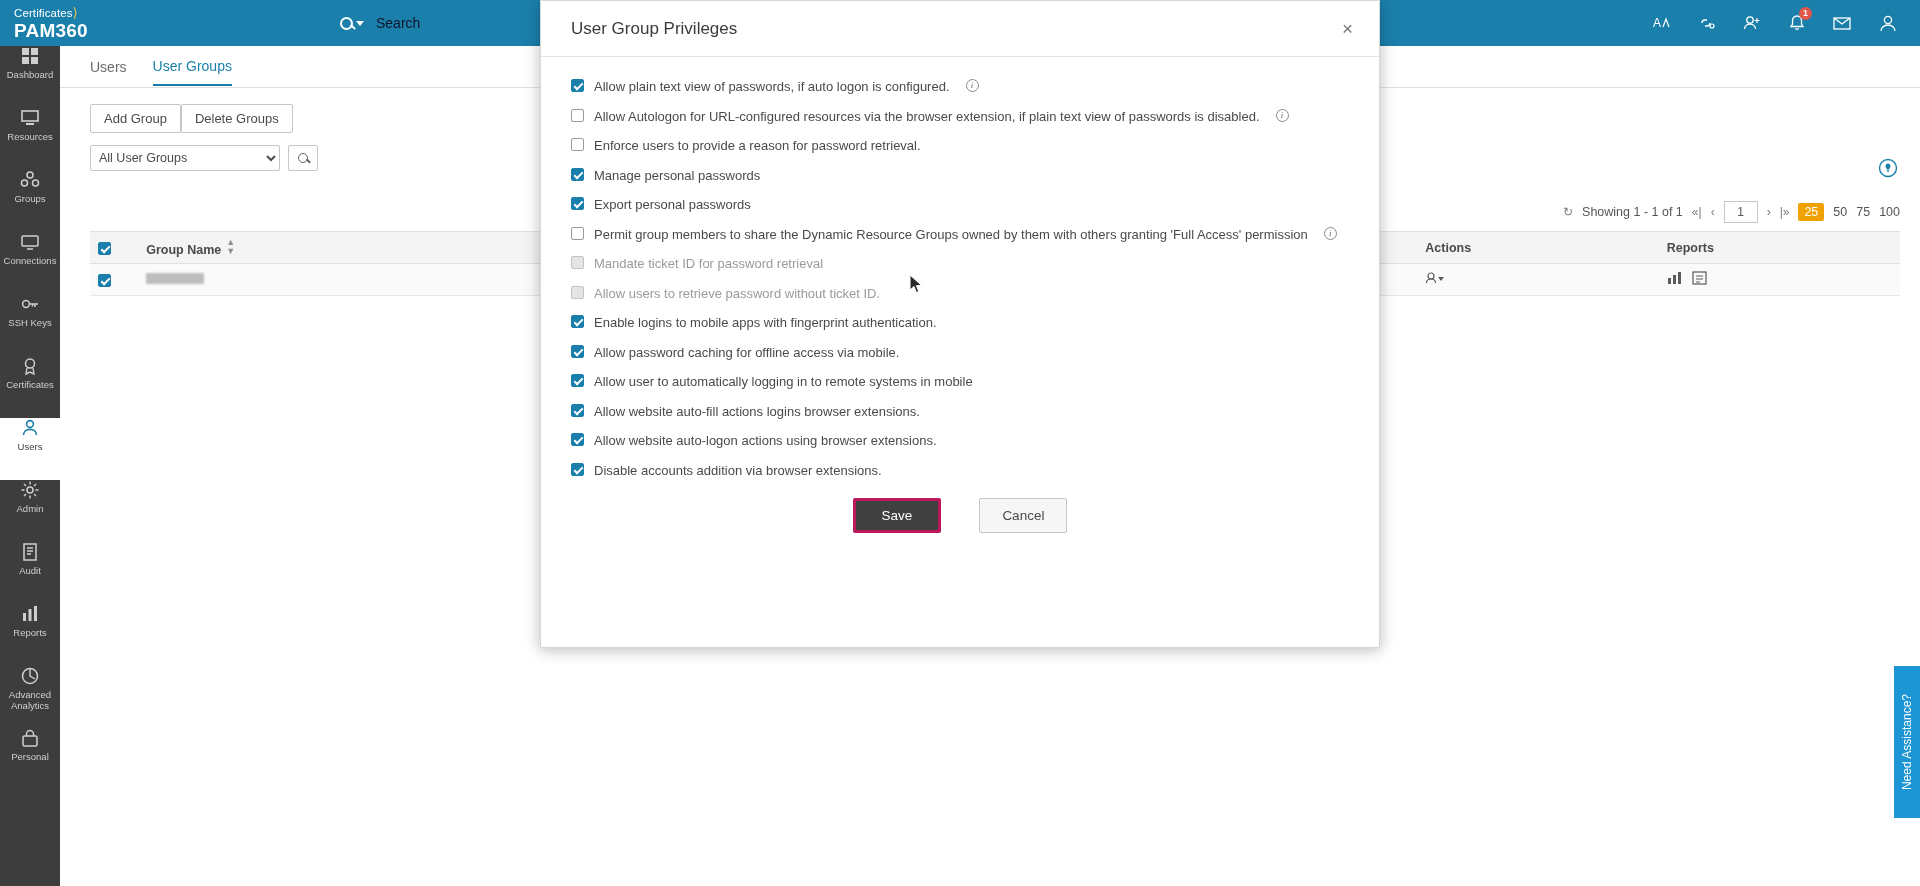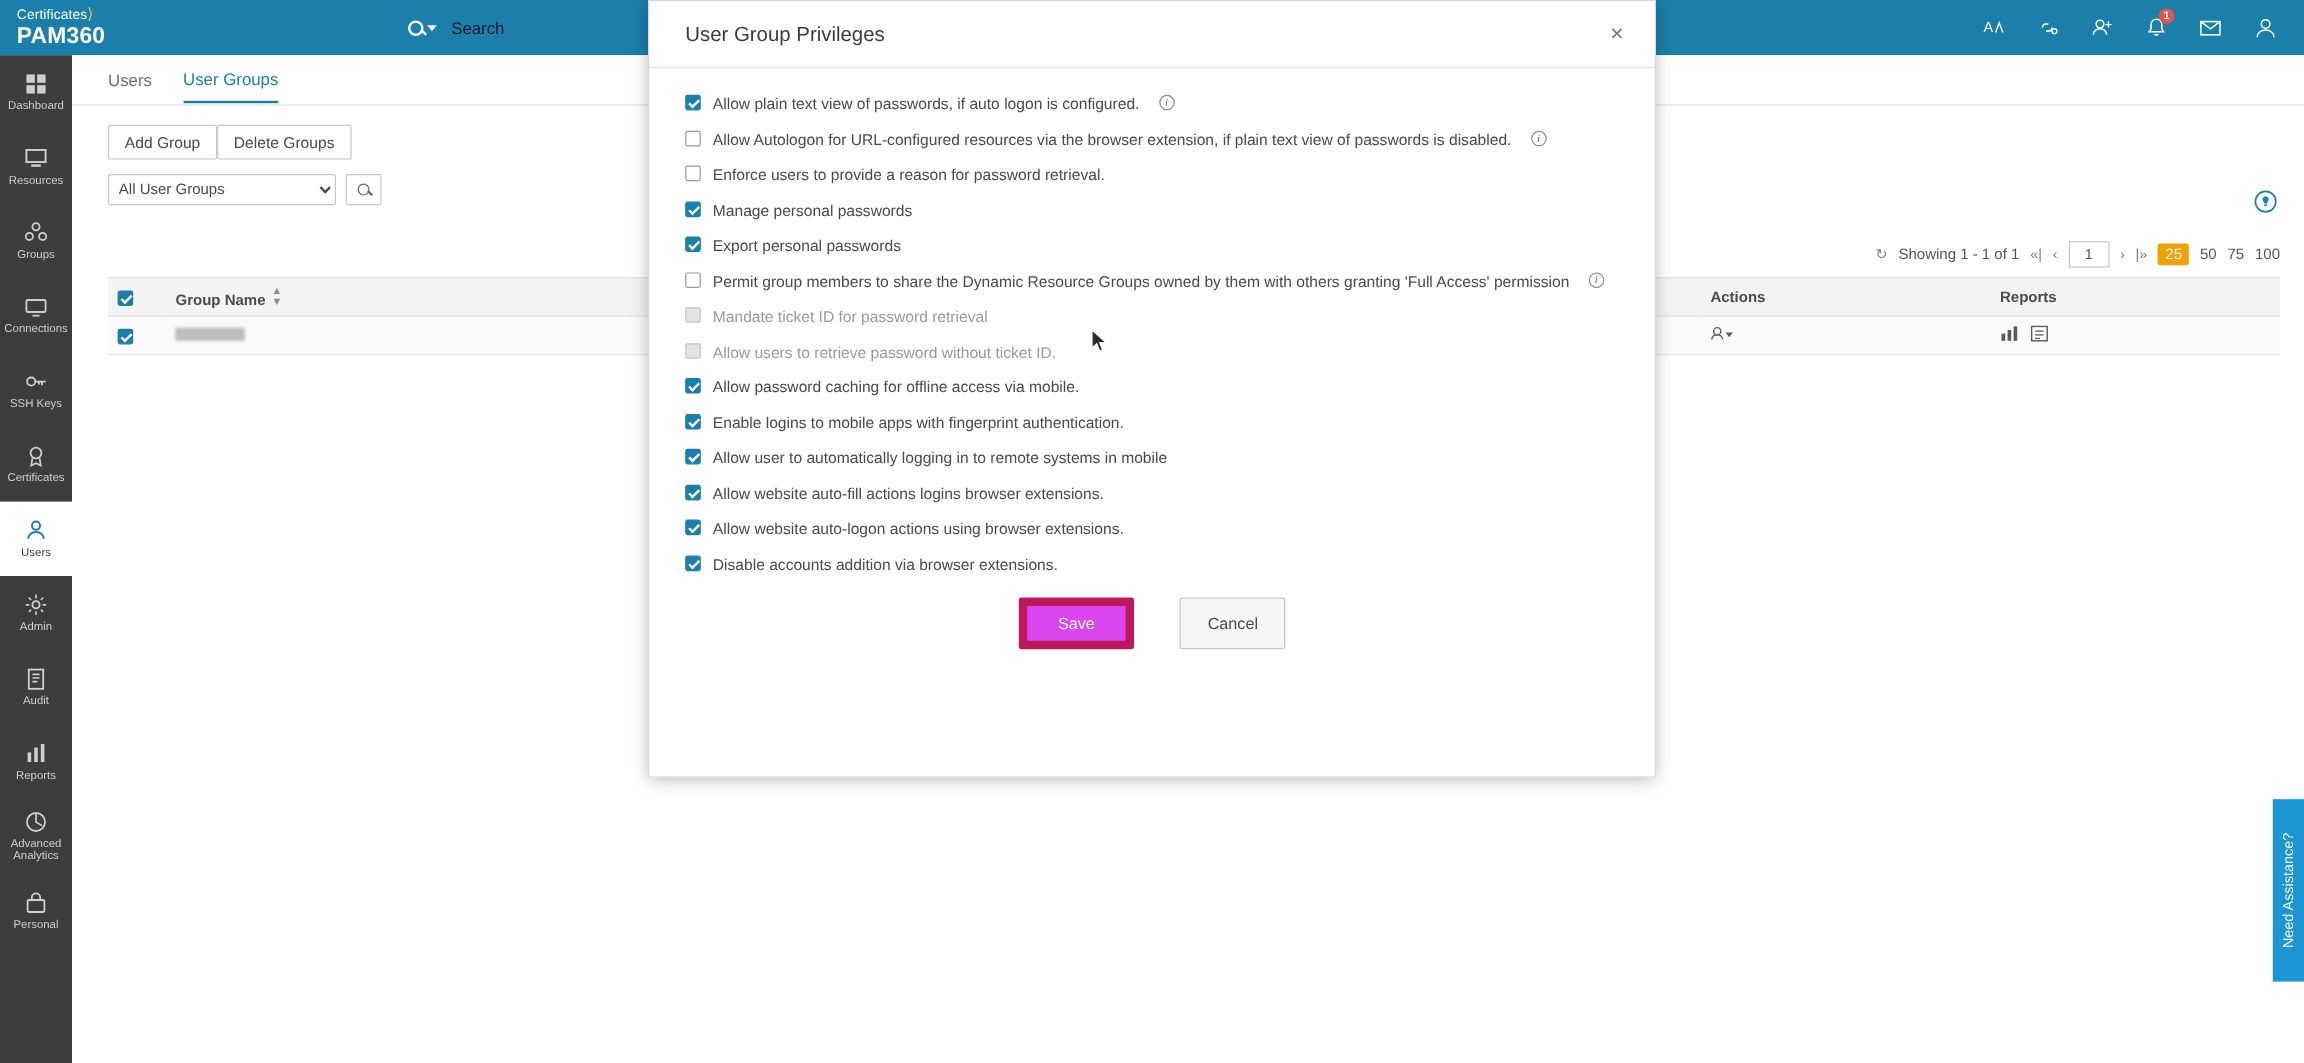--- a/index.html
+++ b/index.html
@@ -57,21 +57,21 @@
     font-size: 9px; line-height: 13px; min-width: 13px; height: 13px; border-radius: 50%;
     text-align: center; font-weight: bold;
   }
 
   
   .leftnav {
     position: absolute; top: 46px; left: 0; width: 60px; height: 840px;
     background: #3d3d3d;
   }
   .nav-item {
-    height: 62px; display: flex; flex-direction: column; align-items: center; justify-content: center;
+    height: 62px; display: flex; flex-direction: column; align-items: center; 
     color: #cfcfcf; font-size: 9.5px; gap: 4px; cursor: pointer;
   }
   .nav-item.active { background: #ffffff; color: #1b7fab; }
   .nav-item.active .nav-label { color: #3d3d3d; }
   .nav-label { text-align: center; line-height: 10.5px; }
   .nav-ico svg { display: block; }
 
   
   .content { position: absolute; top: 46px; left: 60px; width: 1860px; height: 840px; background: #fff; }
 
@@ -170,21 +170,21 @@
   .priv-label { font-size: 13px; color: #4a4a4a; line-height: 15px; padding-top: 0px; }
   .priv-label.dim { color: #9a9a9a; }
   .info-i {
     display: inline-flex; align-items: center; justify-content: center;
     width: 13px; height: 13px; border: 1px solid #8a8a8a; border-radius: 50%;
     font-size: 9px; color: #6a6a6a; font-style: italic; font-family: "Liberation Serif", serif;
     margin-left: 6px; vertical-align: middle; cursor: pointer; line-height: 1;
   }
   .modal-actions { display: flex; gap: 10px; justify-content: center; margin-top: 20px; }
   .btn-save {
-    background: #d946ef; color: #fff; border: 7px solid #be185d; border-radius: 2px;
+    background: #404040; color: #fff; border: 3px solid #be185d; border-radius: 2px;
     font-size: 13.5px; padding: 7px 26px; cursor: pointer;
   }
   .btn-cancel {
     background: #f6f6f6; color: #4a4a4a; border: 1px solid #c6c6c6; border-radius: 2px;
     font-size: 13.5px; padding: 7px 22px; cursor: pointer; margin-left: 28px;
   }
   .cursor-ptr {
     position: absolute; left: 908px; top: 274px; width: 16px; height: 22px; pointer-events: none;
   }
 </style>
@@ -504,26 +504,26 @@
         <span class="priv-label dim">Mandate ticket ID for password retrieval</span>
       </div>
 
       <div class="priv-row indent">
         <span class="cb disabled"></span>
         <span class="priv-label dim">Allow users to retrieve password without ticket ID.</span>
       </div>
 
       <div class="priv-row">
         <span class="cb checked"></span>
+        <span class="priv-label">Enable logins to mobile apps with fingerprint authentication.</span>
+      </div>
+
+      <div class="priv-row">
+        <span class="cb checked"></span>
         <span class="priv-label">Allow password caching for offline access via mobile.</span>
-      </div>
-
-      <div class="priv-row">
-        <span class="cb checked"></span>
-        <span class="priv-label">Enable logins to mobile apps with fingerprint authentication.</span>
       </div>
 
       <div class="priv-row">
         <span class="cb checked"></span>
         <span class="priv-label">Allow user to automatically logging in to remote systems in mobile</span>
       </div>
 
       <div class="priv-row">
         <span class="cb checked"></span>
         <span class="priv-label">Allow website auto-fill actions logins browser extensions.</span>

